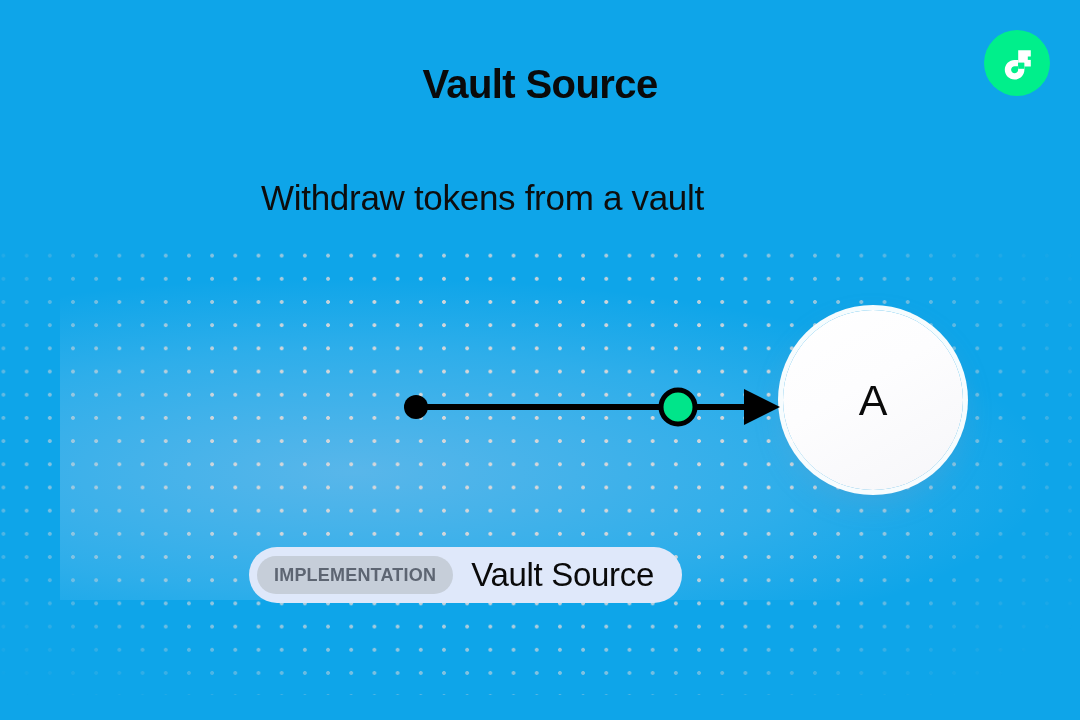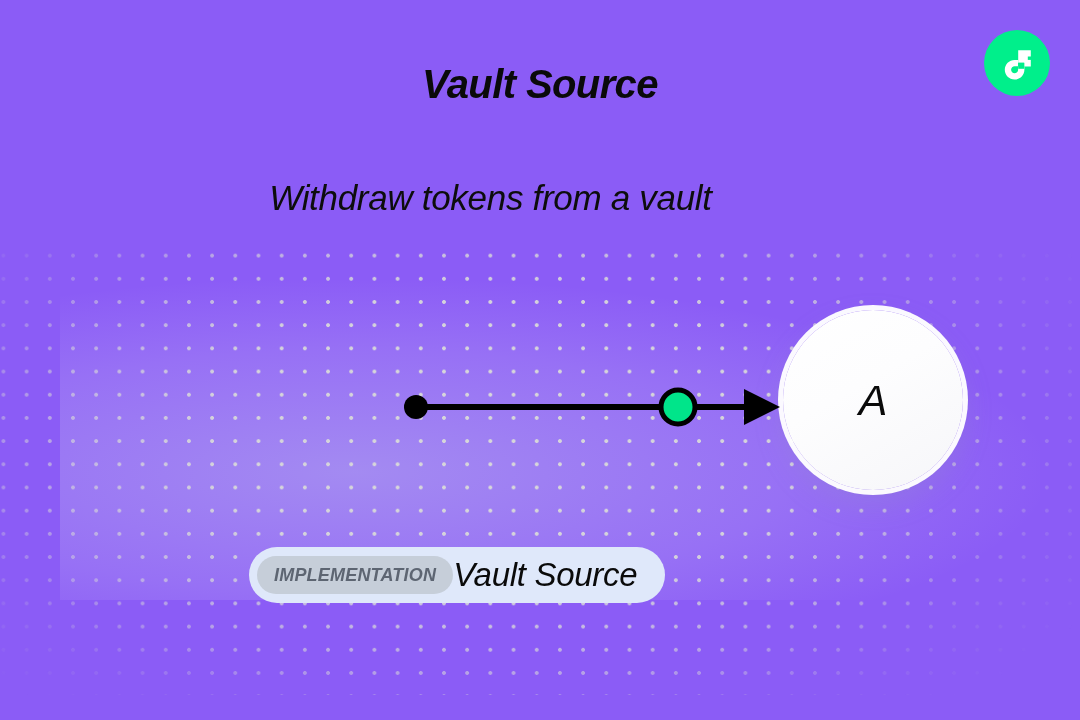--- a/index.html
+++ b/index.html
@@ -15,22 +15,21 @@
     position: relative;
     background: #efefef;
     font-family: "Liberation Sans", sans-serif;
     -webkit-font-smoothing: antialiased;
   }
 
   
   .canvas {
     position: absolute;
     inset: 0;
-    background: #8b5cf6;
-    font-style: italic;
+    background: #0ea5e9;
   }
 
   .dot-grid {
     position: absolute;
     left: 0;
     top: 235px;
     width: 1080px;
     height: 460px;
     background-image: radial-gradient(#d7d7d9 1.9px, transparent 2.1px);
     background-size: 23.2px 23.2px;
@@ -69,21 +68,21 @@
     width: 1080px;
     text-align: center;
     font-size: 40px;
     font-weight: 700;
     letter-spacing: -0.6px;
     color: #0a0a0a;
   }
 
   .page-subtitle {
     position: absolute;
-    left: 12px;
+    left: 4px;
     top: 178px;
     width: 957px;
     text-align: center;
     font-size: 35px;
     font-weight: 400;
     letter-spacing: -0.3px;
     color: #0d0d0d;
   }
 
   
@@ -158,20 +157,21 @@
   .impl-badge {
     position: absolute;
     left: 249px;
     top: 547px;
     height: 56px;
     padding: 0 28px 0 8px;
     border-radius: 28px;
     background: #dfe8fa;
     display: flex;
     align-items: center;
+    gap: 18px;
   }
 
   .impl-tag {
     height: 38px;
     padding: 0 17px;
     border-radius: 19px;
     background: #c6ced9;
     display: flex;
     align-items: center;
     font-size: 18px;

